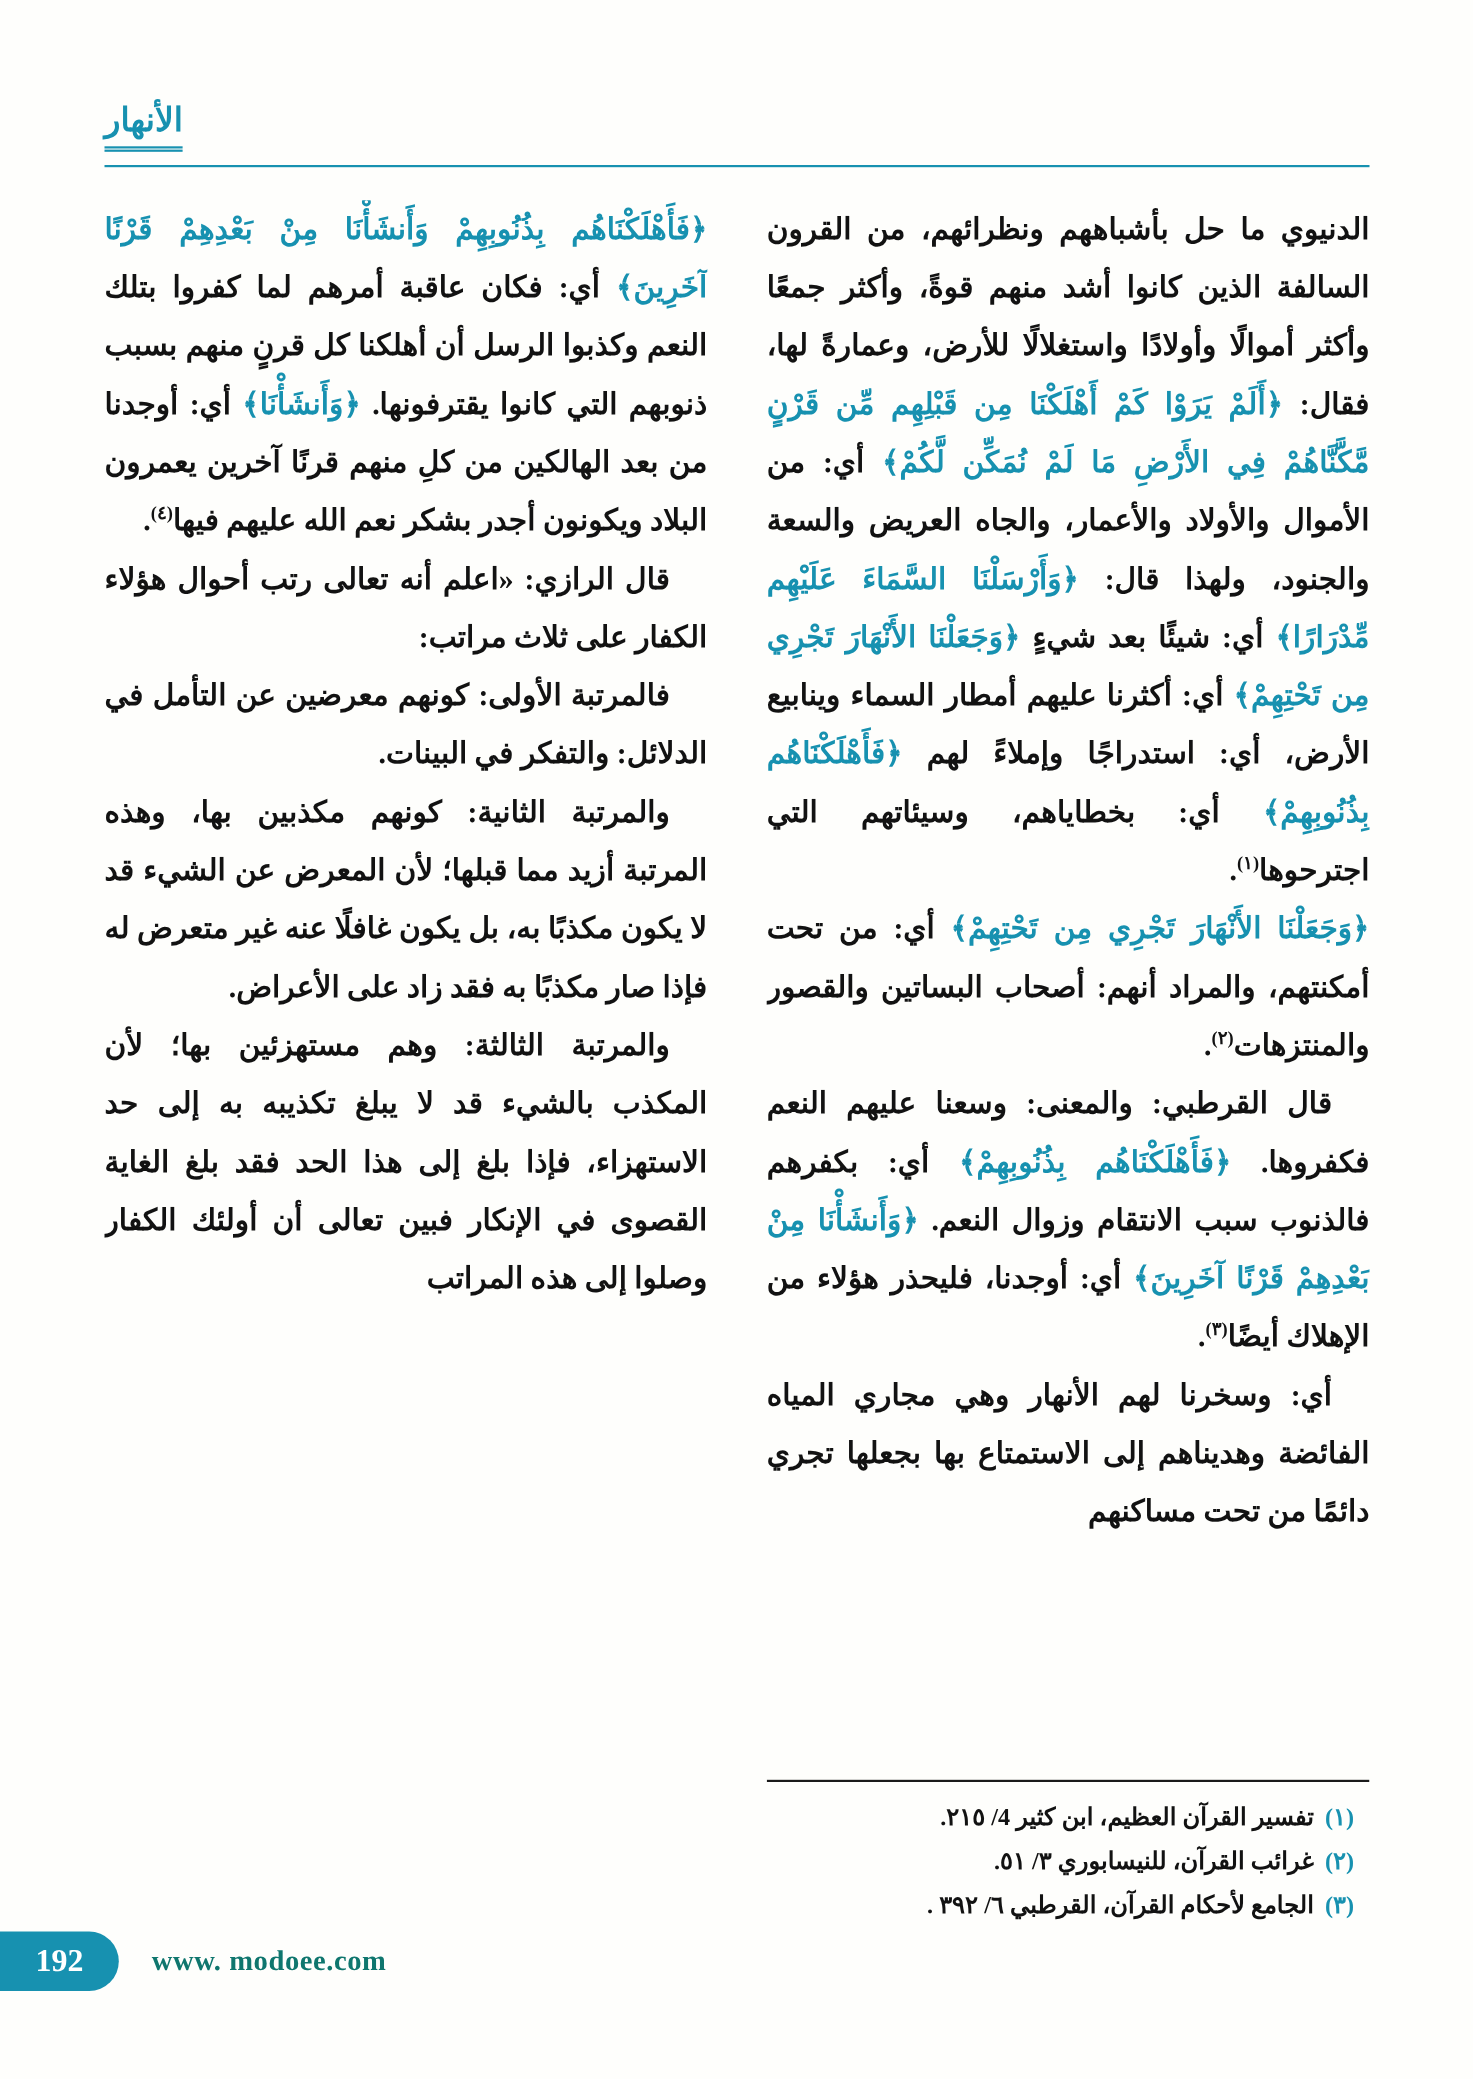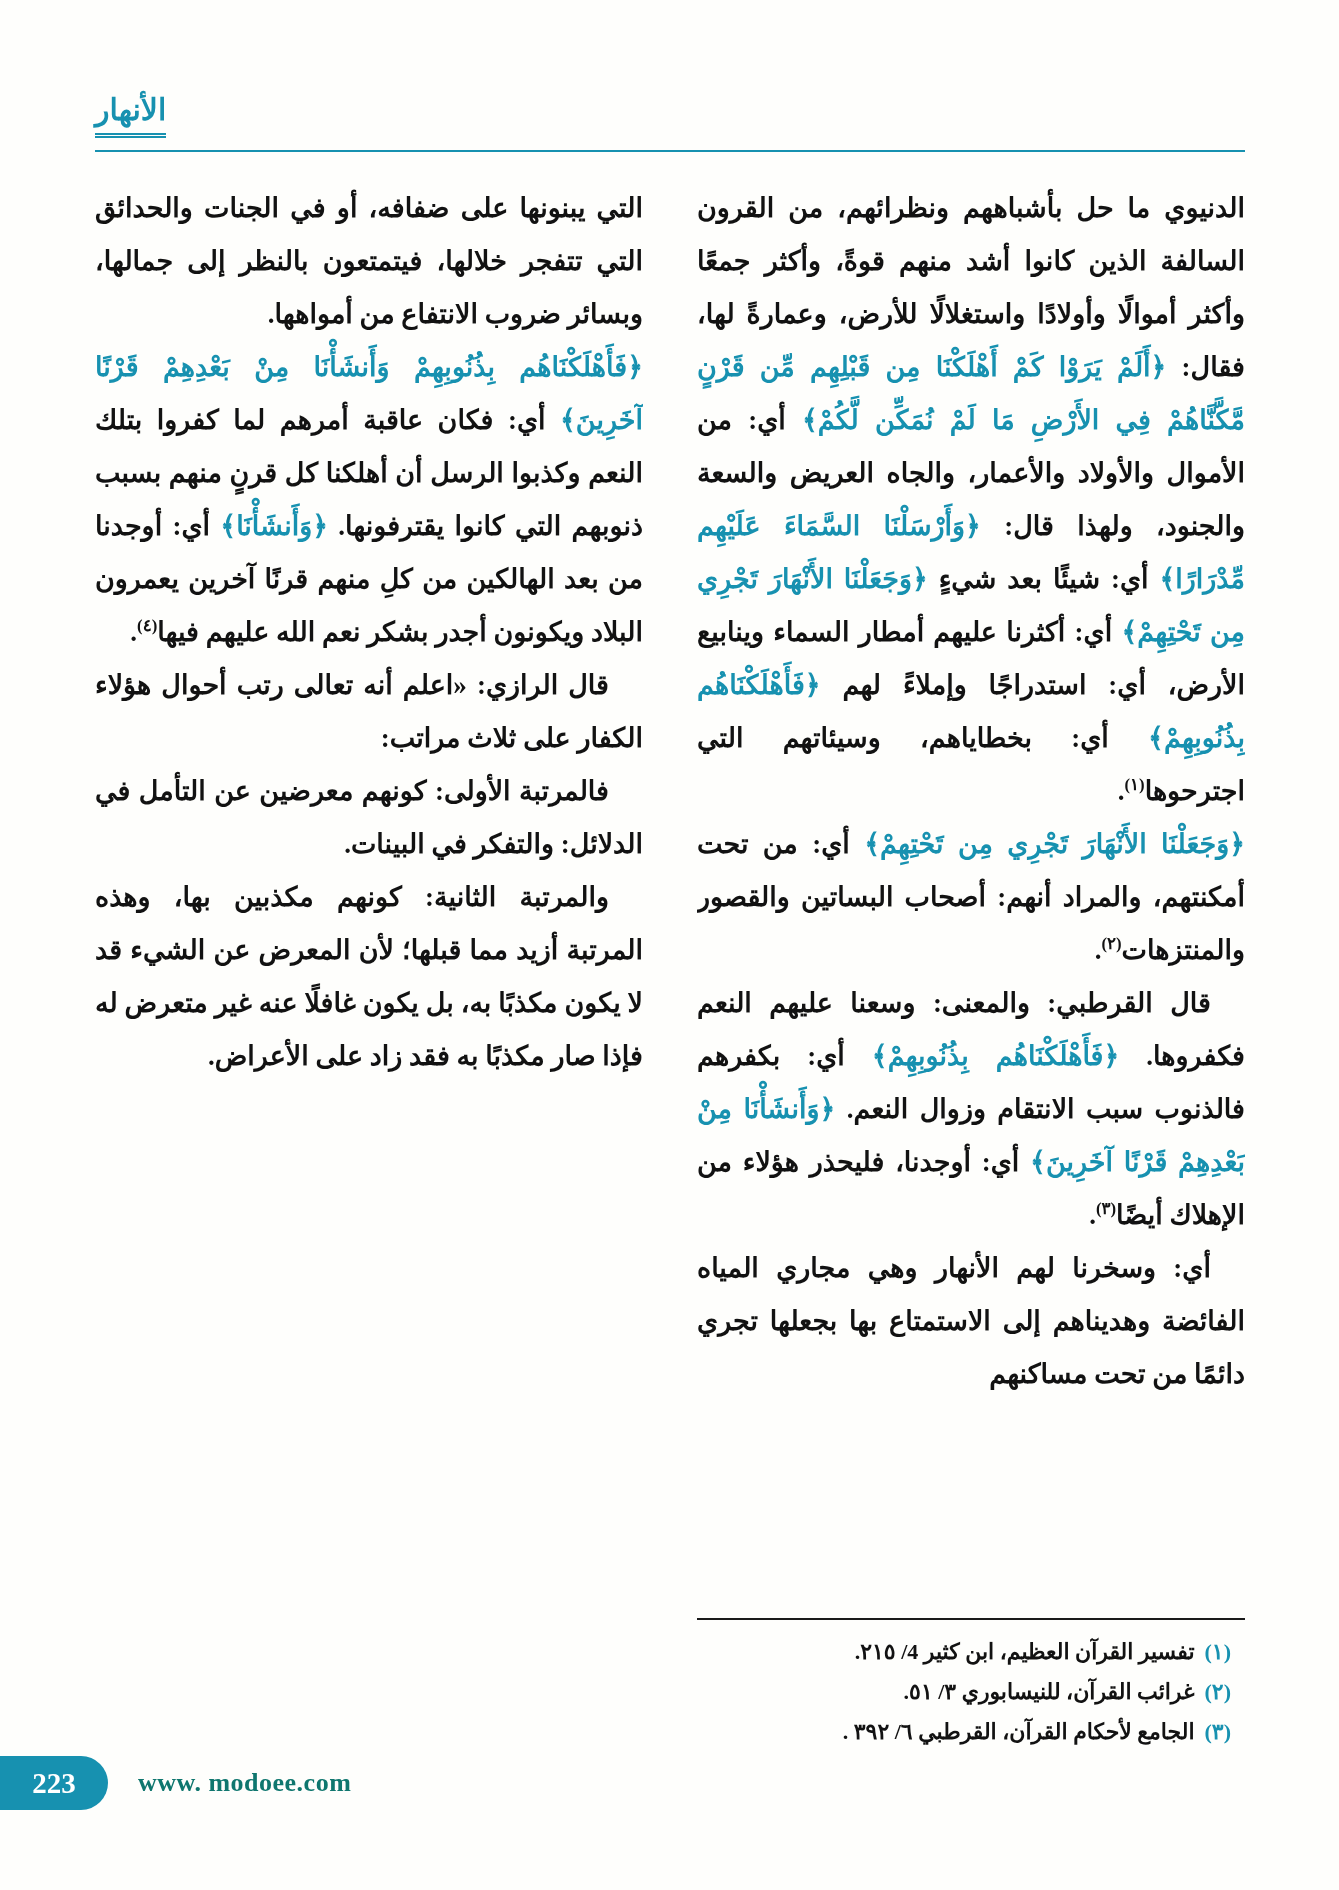--- a/index.html
+++ b/index.html
@@ -97,28 +97,28 @@
         <div class="fn-line">
           <span class="fn-marker">(٢)</span><span>غرائب القرآن، للنيسابوري ٣/ ٥١.</span>
         </div>
         <div class="fn-line">
           <span class="fn-marker">(٣)</span><span>الجامع لأحكام القرآن، القرطبي ٦/ ٣٩٢ .</span>
         </div>
       </div>
     </div>
 
     <div class="col">
-      <p><span>التي يبنونها على ضفافه، أو في الجنات والحدائق التي تتفجر خلالها، فيتمتعون بالنظر إلى جمالها، وبسائر ضروب الانتفاع من أمواهها.</span></p>
       <p><span class="quran">﴿فَأَهْلَكْنَاهُم بِذُنُوبِهِمْ وَأَنشَأْنَا مِنْ بَعْدِهِمْ قَرْنًا آخَرِينَ﴾</span><span> أي: فكان عاقبة أمرهم لما كفروا بتلك النعم وكذبوا الرسل أن أهلكنا كل قرنٍ منهم بسبب ذنوبهم التي كانوا يقترفونها. </span><span class="quran">﴿وَأَنشَأْنَا﴾</span><span> أي: أوجدنا من بعد الهالكين من كلِ منهم قرنًا آخرين يعمرون البلاد ويكونون أجدر بشكر نعم الله عليهم فيها</span><sup class="fref">(٤)</sup><span>.</span></p>
       <p class="indent"><span>قال الرازي: «اعلم أنه تعالى رتب أحوال هؤلاء الكفار على ثلاث مراتب:</span></p>
       <p class="indent"><span>فالمرتبة الأولى: كونهم معرضين عن التأمل في الدلائل: والتفكر في البينات.</span></p>
       <p class="indent"><span>والمرتبة الثانية: كونهم مكذبين بها، وهذه المرتبة أزيد مما قبلها؛ لأن المعرض عن الشيء قد لا يكون مكذبًا به، بل يكون غافلًا عنه غير متعرض له فإذا صار مكذبًا به فقد زاد على الأعراض.</span></p>
+      <p class="indent"><span>والمرتبة الثالثة: وهم مستهزئين بها؛ لأن المكذب بالشيء قد لا يبلغ تكذيبه به إلى حد الاستهزاء، فإذا بلغ إلى هذا الحد فقد بلغ الغاية القصوى في الإنكار فبين تعالى أن أولئك الكفار وصلوا إلى هذه المراتب</span></p>
 
     </div>
 
   </div>
 
   <div class="page-number-badge">
-    <span>223</span>
+    <span>192</span>
   </div>
   <div class="website">www. modoee.com</div>
 
 </div>
 
 </body></html>

